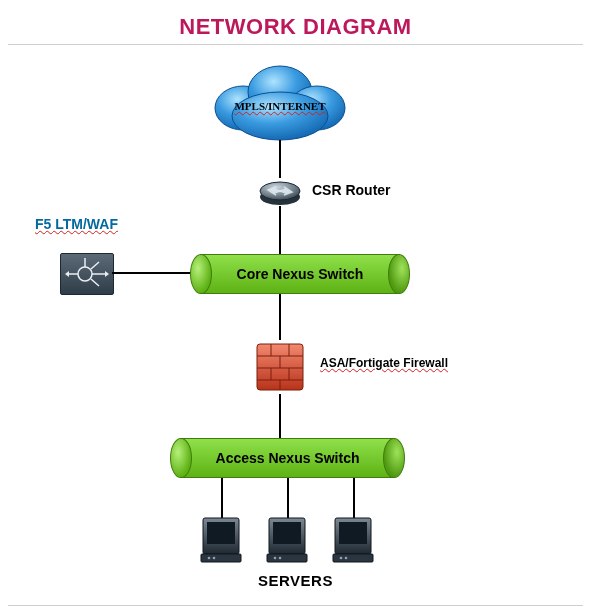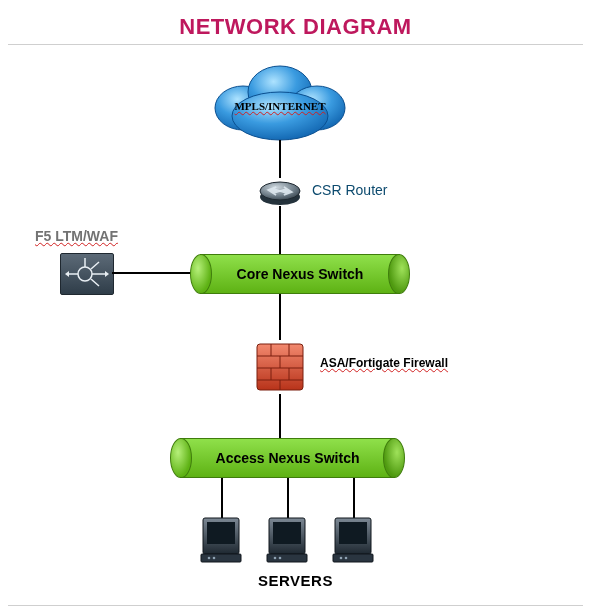--- a/index.html
+++ b/index.html
@@ -75,32 +75,32 @@
     left: 258px;
     top: 177px;
     width: 44px;
     height: 30px;
   }
   .router svg { width:100%; height:100%; display:block; }
   .router-label {
     position: absolute;
     left: 312px;
     top: 182px;
-    font-weight: 400;
+    font-weight: 700;
     font-size: 14px;
-    color: #0c4a6e;
+    color: #000000;
   }
   
   .f5-label {
     position: absolute;
     left: 35px;
-    top: 228px;
+    top: 216px;
     font-weight: 900;
     font-size: 14px;
-    color: #737373;
+    color: #0369a1;
   }
   .f5-box {
     position: absolute;
     left: 60px;
     top: 253px;
     width: 52px;
     height: 40px;
     background: linear-gradient(#5c6a77,#2f3d49);
     border: 1px solid #1f2830;
     border-radius: 2px;

